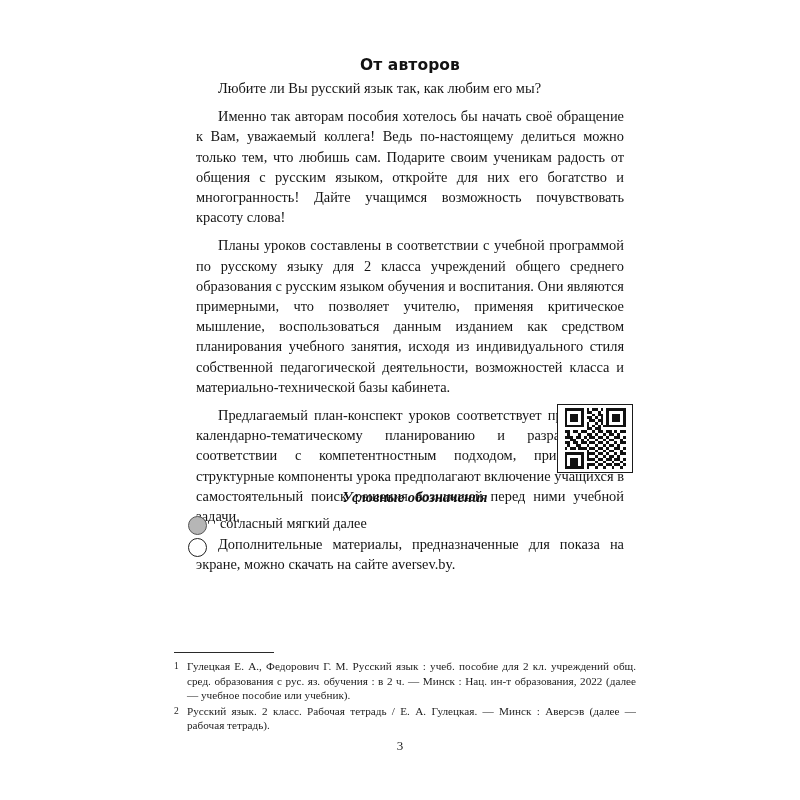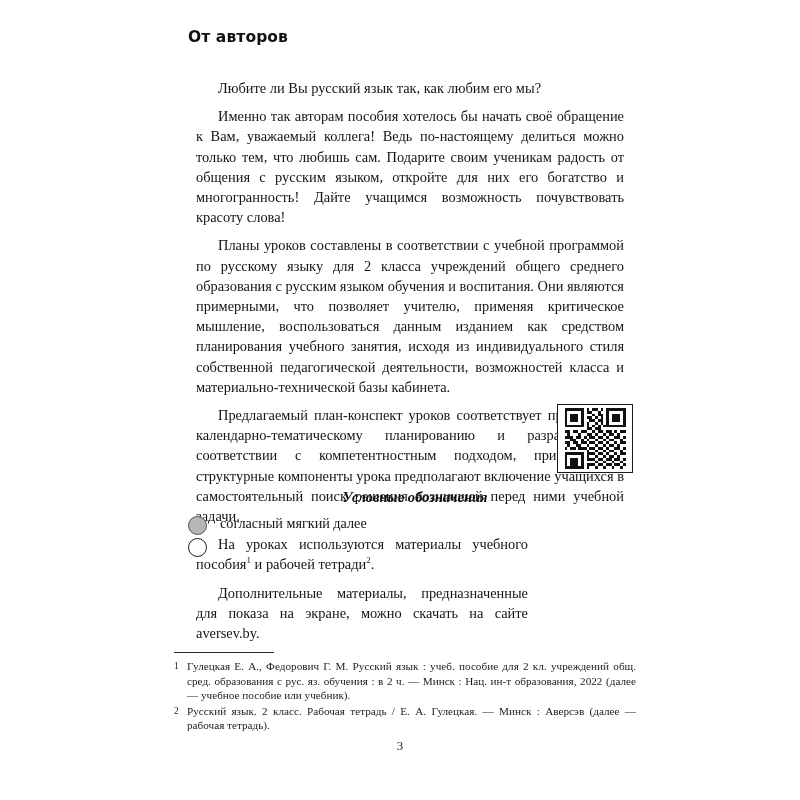--- a/index.html
+++ b/index.html
@@ -21,23 +21,23 @@
     left: 0; top: 0;
     width: 800px;
     height: 800px;
     background: #ffffff;
   }
 
   
   .doc-title {
     position: absolute;
     left: 188px;
-    top: 28px;
+    top: 56px;
     width: 444px;
-    text-align: left;
+    text-align: center;
     font-family: "DejaVu Sans", sans-serif;
     font-weight: bold;
     font-size: 15.5px;
     letter-spacing: 0.1px;
     color: #121212;
   }
 
   
   .body-col {
     position: absolute;
@@ -194,23 +194,20 @@
 
   <div class="doc-title">От авторов</div>
 
   <div class="body-col">
 
     <p class="para">Любите ли Вы русский язык так, как любим его мы?</p>
     <p class="para">Именно так авторам пособия хотелось бы начать своё обращение к Вам, уважаемый коллега! Ведь по-настоящему делиться можно только тем, что любишь сам. Подарите своим ученикам радость от общения с русским языком, откройте для них его богатство и многогранность! Дайте учащимся возможность почувствовать красоту слова!</p>
     <p class="para">Планы уроков составлены в соответствии с учебной программой по русскому языку для 2 класса учреждений общего среднего образования с русским языком обучения и воспитания. Они являются примерными, что позволяет учителю, применяя критическое мышление, воспользоваться данным изданием как средством планирования учебного занятия, исходя из индивидуального стиля собственной педагогической деятельности, возможностей класса и материально-технической базы кабинета.</p>
     <p class="para">Предлагаемый план-конспект уроков соответствует примерному календарно-тематическому планированию и разработан в соответствии с компетентностным подходом, при котором структурные компоненты урока предполагают включение учащихся в самостоятельный поиск решения возникшей перед ними учебной задачи.</p>
 
-    <p class="para">
-      <span class="qr-float"></span><span>На уроках используются материалы учебного пособия</span><sup class="fn">1</sup><span> и рабочей тетради</span><sup class="fn">2</sup><span>.</span>
-    </p>
 
     <p class="para">Дополнительные материалы, предназначенные для показа на экране, можно скачать на сайте aversev.by.</p>
 
   </div>
 
   <div class="qr-box">
     <svg class="qr-grid" id="qr-svg" viewBox="0 0 22 22" shape-rendering="crispEdges">
         <rect x="0" y="0" width="1" height="1" fill="#111111"></rect>
         <rect x="1" y="0" width="1" height="1" fill="#111111"></rect>
         <rect x="2" y="0" width="1" height="1" fill="#111111"></rect>

